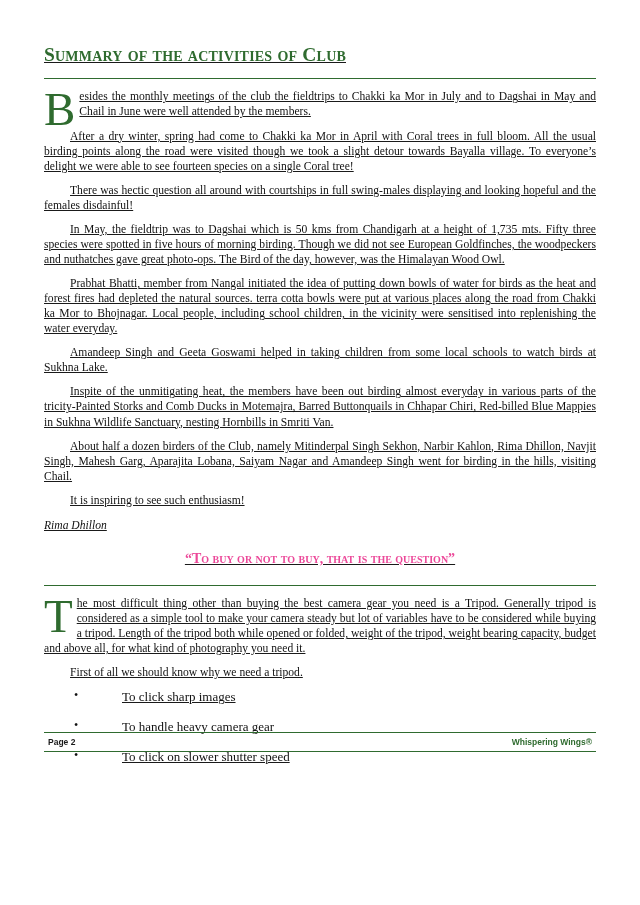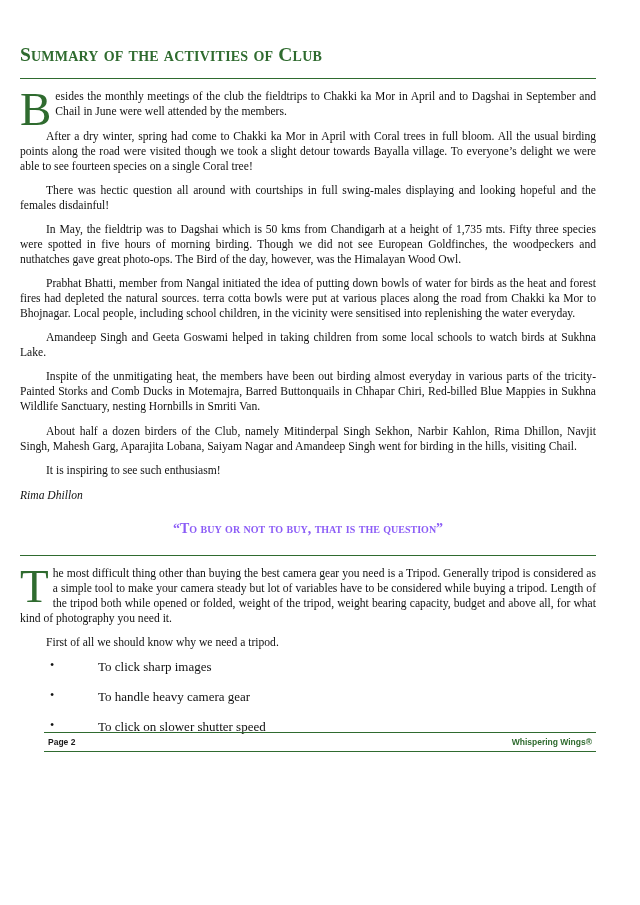--- a/index.html
+++ b/index.html
@@ -13,21 +13,22 @@
     font-family: "Liberation Serif", serif;
     color: #1a1a1a;
     position: relative;
     overflow: hidden;
   }
   .page {
     position: relative;
     width: 640px;
     height: 786px;
     box-sizing: border-box;
-    padding: 44px 44px 0 20px;
+    padding: 44px 44px 0 44px;
+    text-decoration: underline;
   }
   .section-title {
     font-family: "Liberation Serif", serif;
     color: #2f6b2f;
     font-weight: bold;
     font-size: 19.5px;
     letter-spacing: 0.2px;
     font-variant: small-caps;
     text-transform: none;
     margin: 0 0 12px 0;
@@ -67,21 +68,21 @@
     margin: 10px 0 2px 0;
   }
   .sig-role {
     font-weight: bold;
     font-style: italic;
     font-size: 11.6px;
     margin: 0 0 16px 0;
   }
   .quote-line {
     text-align: center;
-    color: #8b5cf6;
+    color: #ec4899;
     font-weight: bold;
     font-size: 14px;
     font-variant: small-caps;
     margin: 18px 0 18px 0;
   }
   ul.bullets {
     margin: 6px 0 0 0;
     padding: 0 0 0 30px;
     list-style: none;
   }
@@ -125,21 +126,21 @@
 </head>
 <body>
 
 <div class="page">
 
   <h1 class="section-title">Summary of the activities of Club</h1>
   <hr class="rule">
 
   <div class="body-col">
 
-    <p class="dropcap-para"><span class="dropcap">B</span><span>esides the monthly meetings of the club the fieldtrips to Chakki ka Mor in April and to Dagshai in September and Chail in June were well attended by the members.</span></p>
+    <p class="dropcap-para"><span class="dropcap">B</span><span>esides the monthly meetings of the club the fieldtrips to Chakki ka Mor in July and to Dagshai in May and Chail in June were well attended by the members.</span></p>
 
     <p class="para">After a dry winter, spring had come to Chakki ka Mor in April with Coral trees in full bloom. All the usual birding points along the road were visited though we took a slight detour towards Bayalla village. To everyone’s delight we were able to see fourteen species on a single Coral tree!</p>
     <p class="para">There was hectic question all around with courtships in full swing-males displaying and looking hopeful and the females disdainful!</p>
     <p class="para">In May, the fieldtrip was to Dagshai which is 50 kms from Chandigarh at a height of 1,735 mts. Fifty three species were spotted in five hours of morning birding. Though we did not see European Goldfinches, the woodpeckers and nuthatches gave great photo-ops. The Bird of the day, however, was the Himalayan Wood Owl.</p>
     <p class="para">Prabhat Bhatti, member from Nangal initiated the idea of putting down bowls of water for birds as the heat and forest fires had depleted the natural sources. terra cotta bowls were put at various places along the road from Chakki ka Mor to Bhojnagar. Local people, including school children, in the vicinity were sensitised into replenishing the water everyday.</p>
     <p class="para">Amandeep Singh and Geeta Goswami helped in taking children from some local schools to watch birds at Sukhna Lake.</p>
     <p class="para">Inspite of the unmitigating heat, the members have been out birding almost everyday in various parts of the tricity-Painted Storks and Comb Ducks in Motemajra, Barred Buttonquails in Chhapar Chiri, Red-billed Blue Mappies in Sukhna Wildlife Sanctuary, nesting Hornbills in Smriti Van.</p>
     <p class="para">About half a dozen birders of the Club, namely Mitinderpal Singh Sekhon, Narbir Kahlon, Rima Dhillon, Navjit Singh, Mahesh Garg, Aparajita Lobana, Saiyam Nagar and Amandeep Singh went for birding in the hills, visiting Chail.</p>
     <p class="para">It is inspiring to see such enthusiasm!</p>
 

